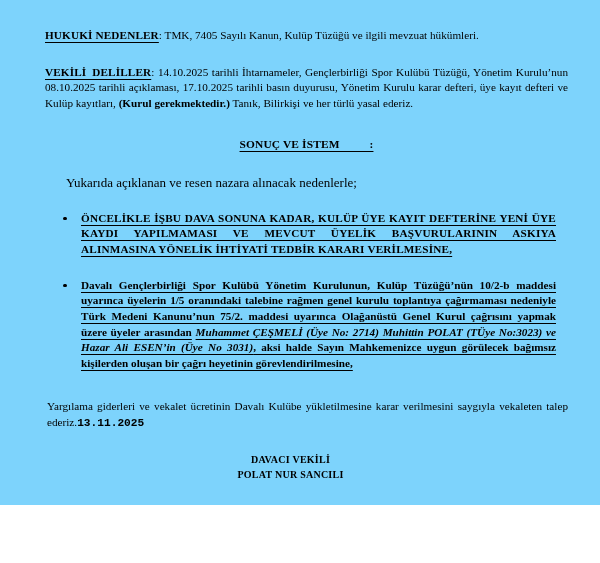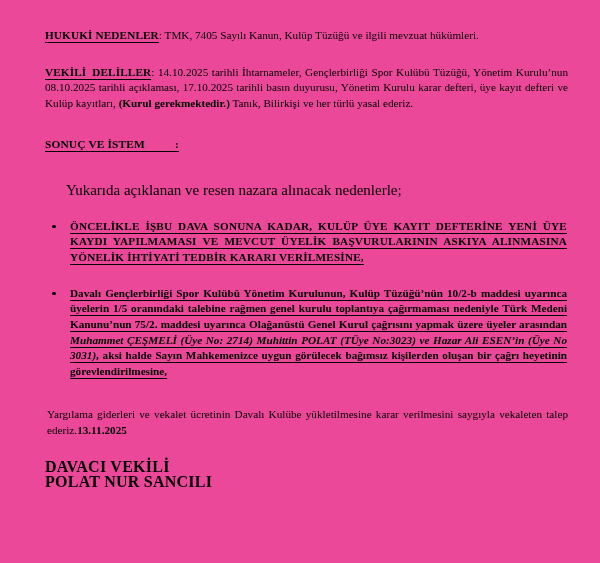--- a/index.html
+++ b/index.html
@@ -11,22 +11,22 @@
   body {
     width: 600px;
     height: 563px;
     font-family: "Liberation Serif", "DejaVu Serif", serif;
     color: #000000;
     overflow: hidden;
   }
   .page {
     position: relative;
     width: 600px;
-    height: 563px;
-    background: #ec4899;
+    height: 505px;
+    background: #7dd3fc;
     box-sizing: border-box;
     padding: 28px 32px 0 45px;
   }
 
   
   .head-block {
     display: block;
     font-size: 11.2px;
     line-height: 15.6px;
     text-align: justify;
@@ -49,41 +49,42 @@
   }
 
   .row-nedenler { margin-top: 0px; }
   .row-deliller { margin-top: 21px; }
 
   
   .sonuc-row {
     margin-top: 26px;
     font-size: 11.4px;
     line-height: 15.6px;
+    text-align: center;
   }
   .sonuc-label {
     display: inline-block;
     font-weight: bold;
     text-decoration: underline;
     text-underline-offset: 2.5px;
     letter-spacing: 0.15px;
     white-space: pre;
   }
 
   .intro-line {
-    margin-top: 30px;
-    font-size: 15px;
+    margin-top: 22px;
+    font-size: 13px;
     line-height: 15.6px;
     padding-left: 21px;
   }
 
   
   ul.demands {
     list-style: none;
-    margin: 1px;
+    margin: 12px;
     padding: 0;
   }
   li.demand {
     position: relative;
     padding-left: 24px;
     margin-top: 20px;
     font-size: 11.2px;
     line-height: 15.7px;
     text-align: justify;
     text-justify: inter-word;
@@ -118,28 +119,29 @@
   .closing {
     margin-top: 27px;
     font-size: 11.2px;
     line-height: 15.8px;
     text-align: justify;
     text-justify: inter-word;
     padding-left: 2px;
   }
   .closing .date {
     font-weight: bold;
+    font-family: Liberation Mono, monospace;
   }
 
   
   .signature {
     margin-top: 22px;
-    text-align: left;
+    text-align: center;
     padding-right: 32px;
-    font-size: 16px;
+    font-size: 10px;
     line-height: 14.2px;
   }
   .sig-line {
     font-weight: bold;
     letter-spacing: 0.25px;
   }
   .sig-note {
     font-style: italic;
     font-weight: normal;
     letter-spacing: 0;

